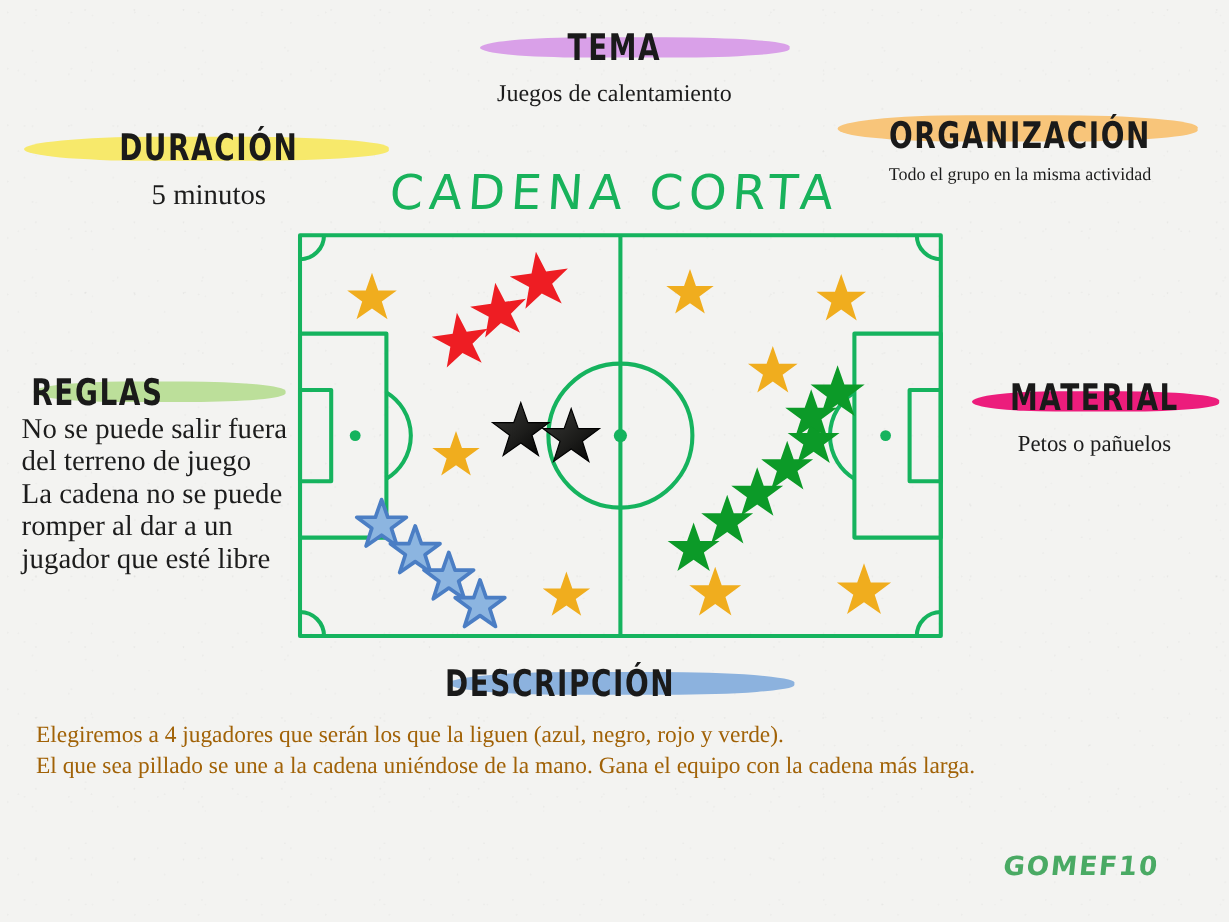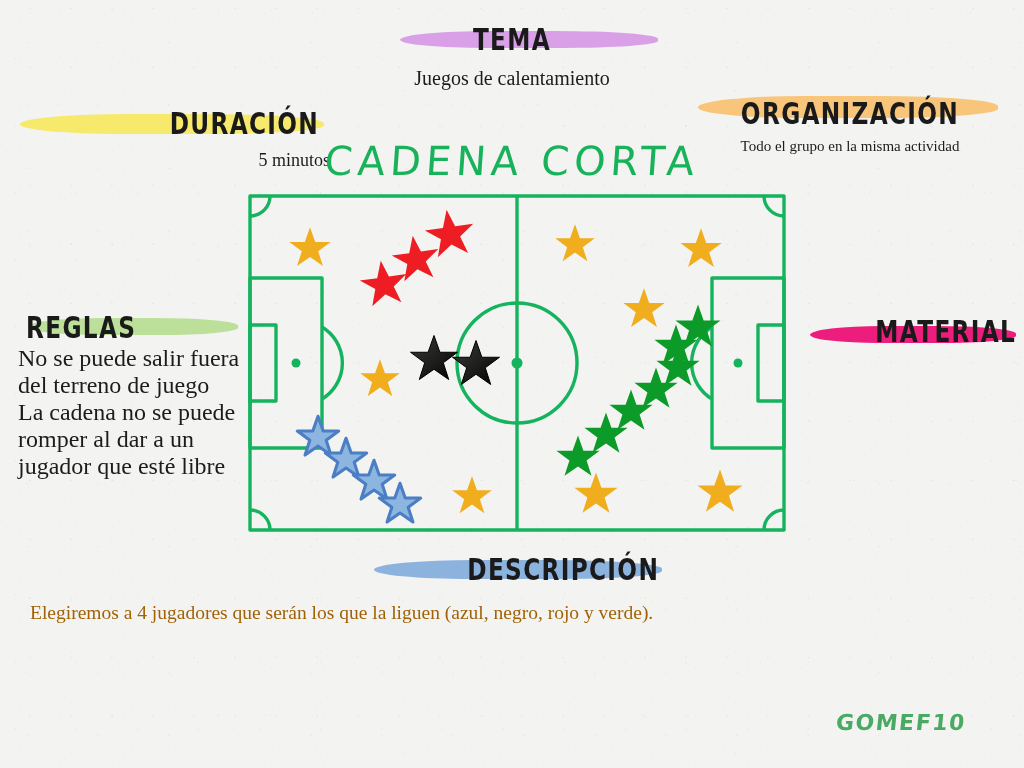--- a/index.html
+++ b/index.html
@@ -80,42 +80,43 @@
 <body>
 
 <div id="paper-grain"></div>
 
 <div class="head-wrap" style="left:362px; top:28px; width:300px; text-align:center;">
   <div class="hl-bar" style="left:38px; top:3px; width:258px; height:17px; background:#d9a0e8;"></div>
   <div class="head-title" style="font-size:25px;">TEMA</div>
   <div class="head-sub" style="font-size:20px; margin-top:10px;text-align:center;">Juegos de calentamiento</div>
 </div>
 
-<div class="head-wrap" style="left:18px; top:112px; width:312px; text-align:right;">
+<div class="head-wrap" style="left:18px; top:112px; width:312px; text-align:center;">
   <div class="hl-bar" style="left:2px; top:2px; width:304px; height:20px; background:#f7e96b;"></div>
   <div class="head-title" style="font-size:25px;">DURACIÓN</div>
-  <div class="head-sub" style="font-size:18px; margin-top:9px;">5 minutos</div>
+  <div class="head-sub" style="font-size:24px; margin-top:9px;">5 minutos</div>
 </div>
 
 <div class="head-wrap" style="left:696px; top:96px; width:308px; text-align:center;">
   <div class="hl-bar" style="left:2px; top:0px; width:300px; height:22px; background:#f8c57a;"></div>
   <div class="head-title" style="font-size:25px; margin-top:6px;">ORGANIZACIÓN</div>
   <div class="head-sub" style="font-size:15px; margin-top:7px; padding:0 8px;">Todo el grupo en la misma actividad</div>
 </div>
 
 <div class="head-wrap" style="left:18px; top:316px; width:230px; text-align:left;">
   <div class="hl-bar" style="left:10px; top:2px; width:210px; height:17px; background:#bcdf9a;"></div>
   <div class="head-title" style="font-size:25px;">REGLAS</div>
   <div class="head-sub" style="font-size:24px; white-space:pre-line; line-height:1.12;">No se puede salir fuera del terreno de juego
 La cadena no se puede romper al dar a un jugador que esté libre</div>
 </div>
 
-<div class="head-wrap" style="left:800px; top:312px; width:224px; text-align:right;">
+<div class="head-wrap" style="left:800px; top:312px; width:224px; text-align:center;">
   <div class="hl-bar" style="left:10px; top:14px; width:206px; height:17px; background:#ec1d7c;"></div>
   <div class="head-title" style="font-size:25px; margin-top:8px;">MATERIAL</div>
+  <div class="head-sub" style="font-size:19px; margin-top:11px;">Petos o pañuelos</div>
 </div>
 
 <div id="main-title">CADENA CORTA</div>
 
 <svg id="pitch" viewBox="0 0 538 338" width="538" height="338">
   <defs>
 
     <polygon id="star5" points="50,3 61.8,36.5 97,36.5 68.6,57.5 79.4,91 50,70.5 20.6,91 31.4,57.5 3,36.5 38.2,36.5"></polygon>
     <linearGradient id="blackShade" x1="0" y1="0" x2="1" y2="1">
       <stop offset="0%" stop-color="#3a3a38"></stop>
@@ -218,22 +219,23 @@
       </g>
       <g transform="translate(405,129) scale(0.46) rotate(0,50,50)">
         <use xlink:href="#star5" fill="#0c9a28"></use>
       </g>
       <g transform="translate(426,109) scale(0.48) rotate(0,50,50)">
         <use xlink:href="#star5" fill="#0c9a28"></use>
       </g>
     </g>
 </svg>
 
-<div class="head-wrap" style="left:360px; top:558px; width:310px; text-align:right;">
+<div class="head-wrap" style="left:360px; top:558px; width:310px; text-align:left;">
   <div class="hl-bar" style="left:14px; top:2px; width:288px; height:19px; background:#8cb2de;"></div>
   <div class="head-title" style="font-size:25px;">DESCRIPCIÓN</div>
 </div>
 
 <div id="description-block">
   <p>Elegiremos a 4 jugadores que serán los que la liguen (azul, negro, rojo y verde).</p>
+  <p id="desc-line-4">El que sea pillado se une a la cadena uniéndose de la mano. Gana el equipo con la cadena más larga.</p>
 </div>
 
 <div id="footer-logo">GOMEF10</div>
 
 </body></html>

